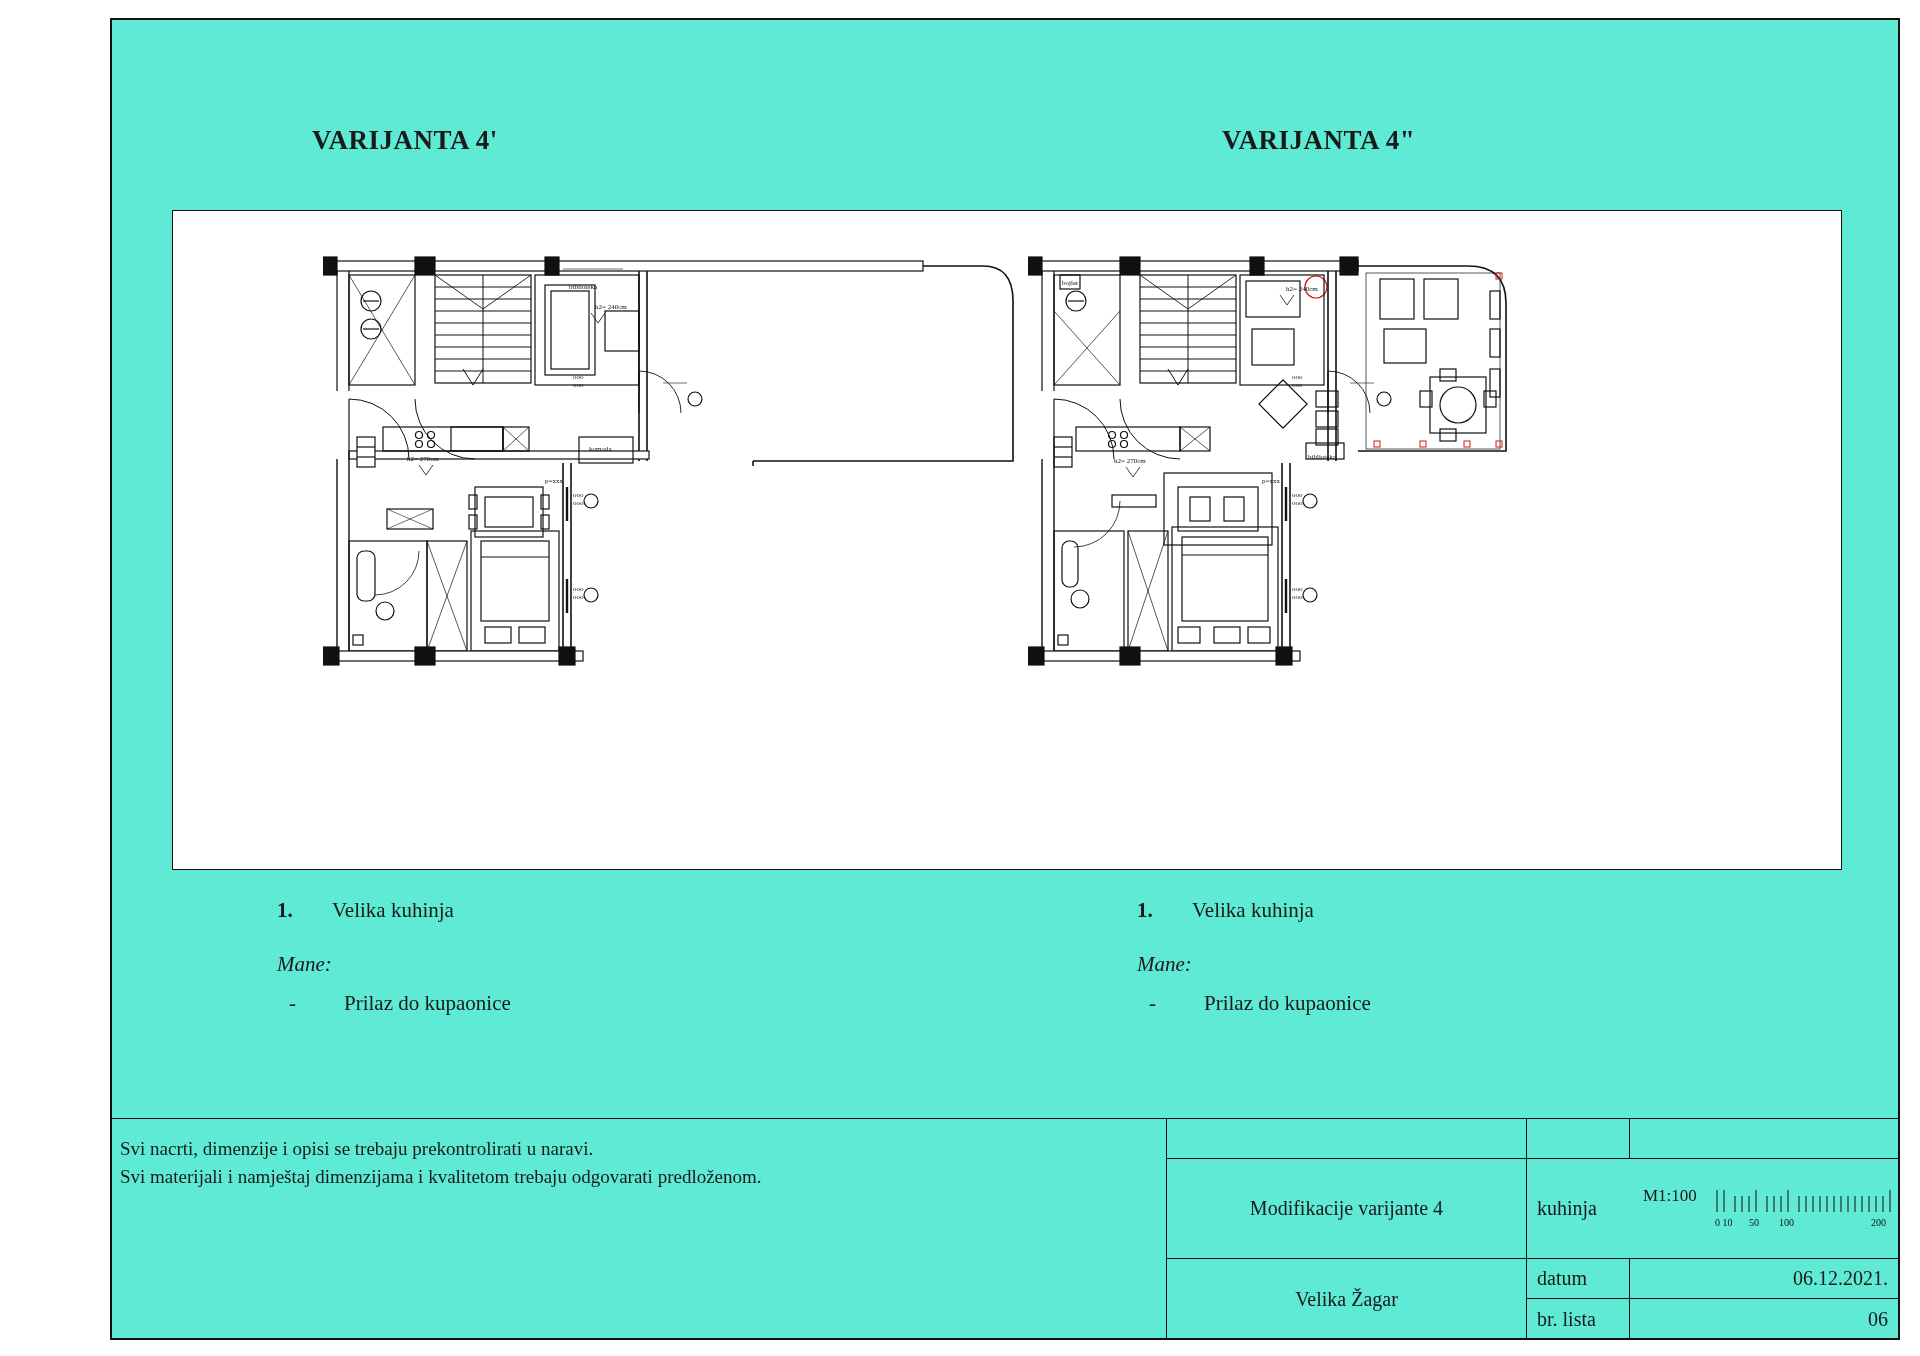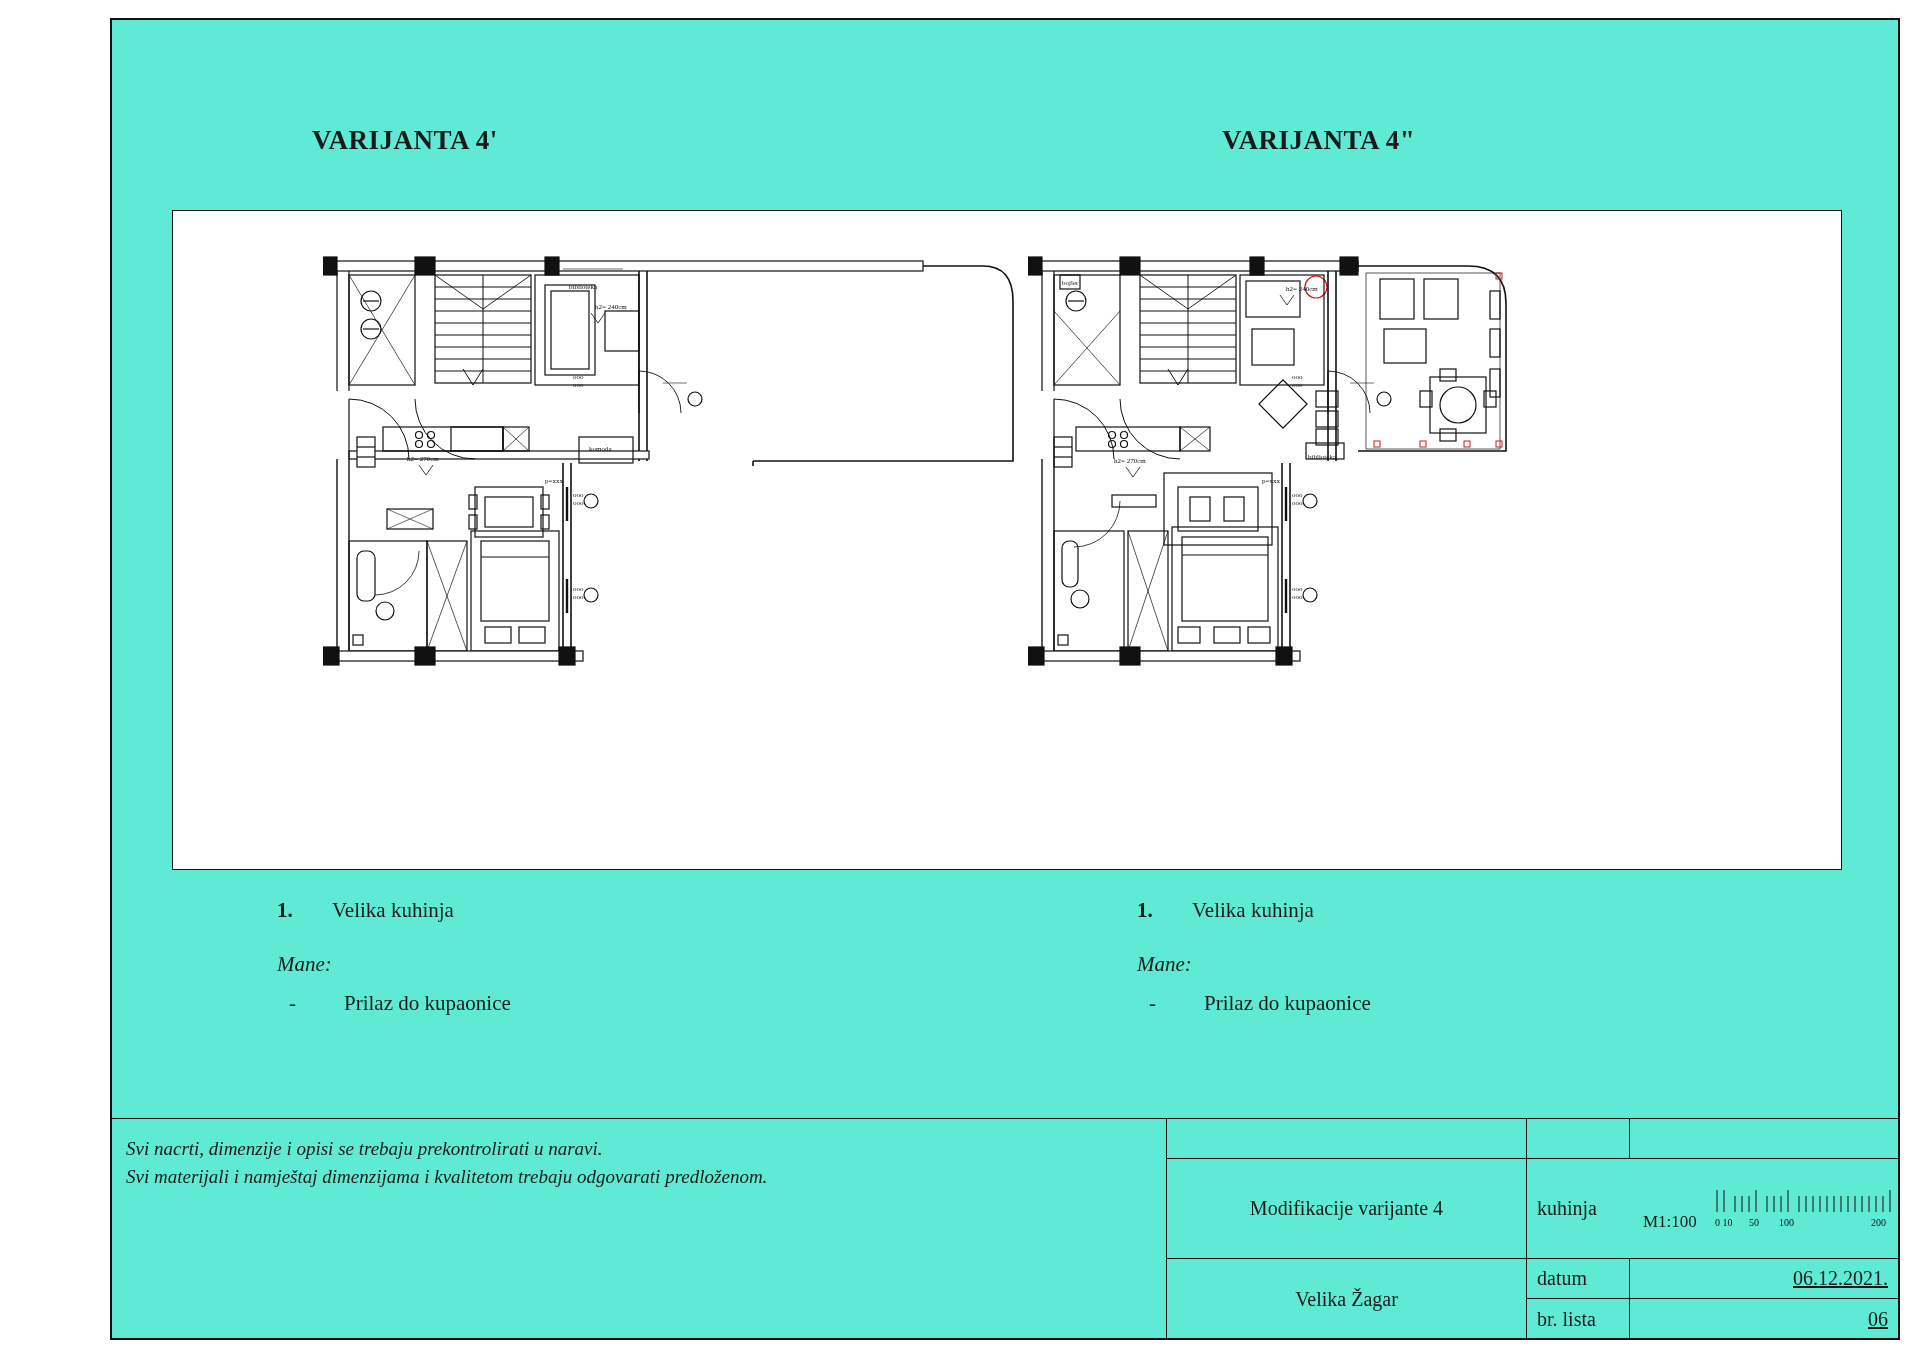--- a/index.html
+++ b/index.html
@@ -80,25 +80,24 @@
     width: 100%;
     height: 220px;
     border-top: 1px solid #111;
     box-sizing: border-box;
   }
   .tb-left {
     position: absolute;
     left: 0; top: 0;
     width: 1055px; height: 100%;
     box-sizing: border-box;
-    padding: 16px 14px;
+    padding: 16px 8px;
     border-right: 1px solid #111;
     font-size: 19px;
     line-height: 1.45;
-    font-style: italic;
   }
   .tb-mid {
     position: absolute;
     left: 1055px; top: 0;
     width: 360px; height: 100%;
     box-sizing: border-box;
     border-right: 1px solid #111;
   }
   .tb-mid .cell {
     box-sizing: border-box;
@@ -128,23 +127,23 @@
     padding: 0 10px;
   }
   .tb-right .r1 { height: 40px; }
   .tb-right .r2 { height: 100px; }
   .tb-right .r3 { height: 40px; }
   .tb-right .r4 { height: 40px; border-bottom: none; }
 
   .tb-label { width: 92px; flex: none; }
   .tb-sep { width: 1px; background: #111; height: 100%; margin-right: 14px; }
   .tb-value { flex: 1; }
-  .tb-value.right { text-align: right; text-decoration: underline; }
-
-  .scale-wrap { display: flex; align-items: flex-end; gap: 18px; width: 100%; }
+  .tb-value.right { text-align: right; }
+
+  .scale-wrap { display: flex; align-items: flex-start; gap: 18px; width: 100%; }
   .scale-num { font-size: 17px; font-variant: small-caps; }
   .ruler { position: relative; width: 185px; height: 46px; }
   .ruler svg { display: block; }
 </style>
 </head>
 <body>
 
 <div class="sheet">
 
   <div class="variant-title" id="title-left">VARIJANTA 4'</div>

